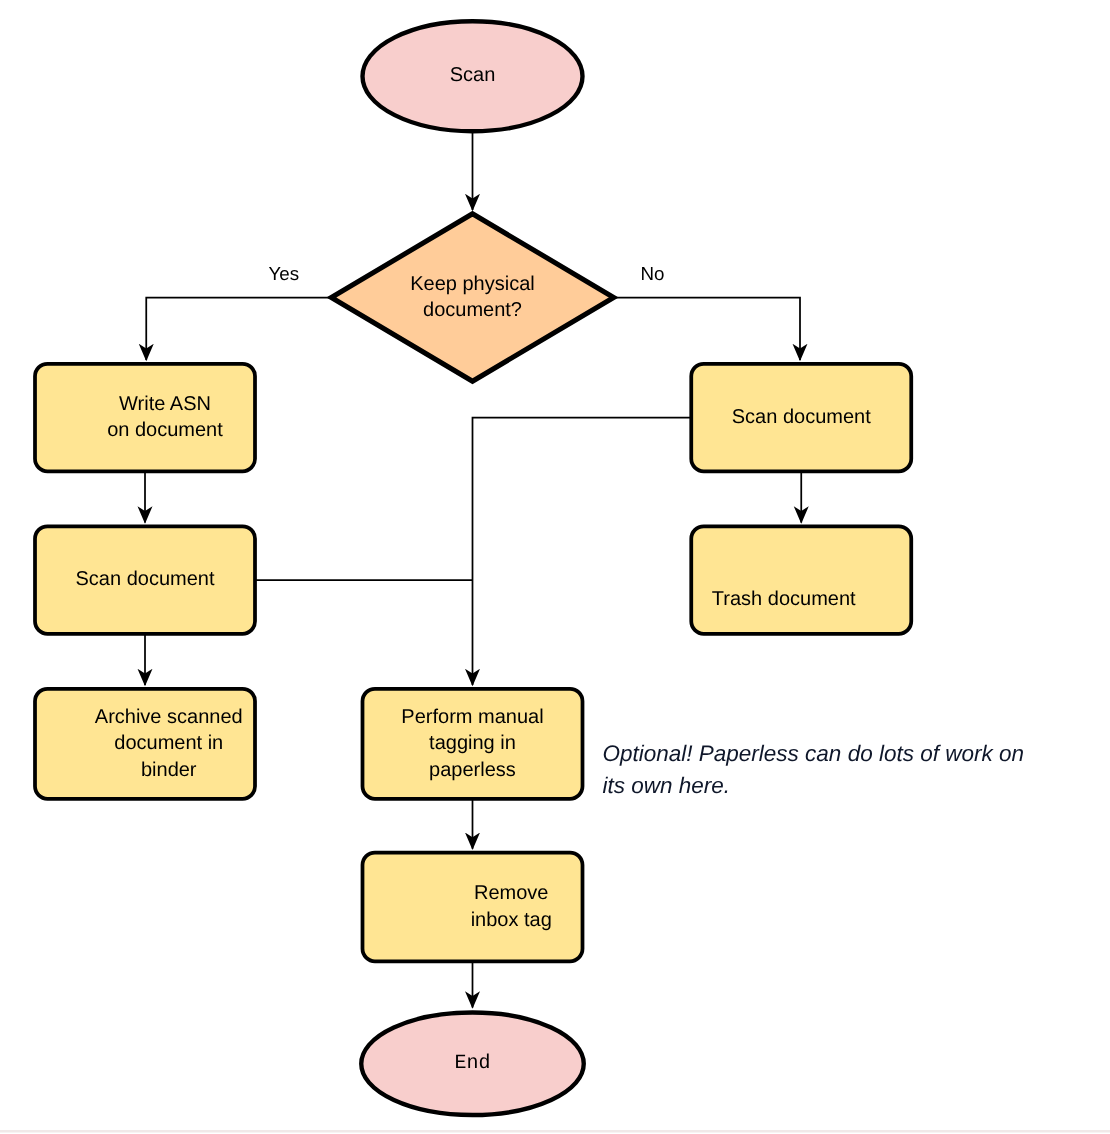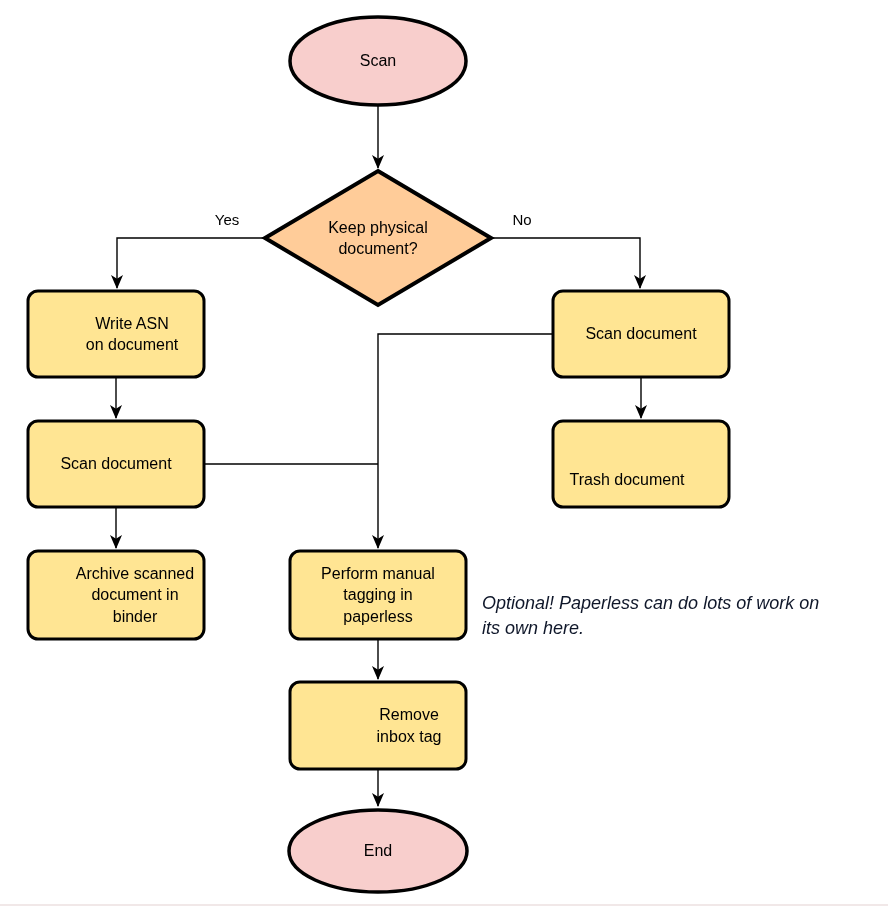--- a/index.html
+++ b/index.html
@@ -90,21 +90,21 @@
   <div class="node-label" style="left:28px;top:551px;width:176px;height:88px;margin-left:19px;">Archive scanned
 document in
 binder</div>
   <div class="node-label" style="left:553px;top:291px;width:176px;height:86px;">Scan document</div>
   <div class="node-label" style="left:553px;top:421px;width:148px;height:86px;margin-top:16px;">Trash document</div>
   <div class="node-label" style="left:290px;top:551px;width:176px;height:88px;">Perform manual
 tagging in
 paperless</div>
   <div class="node-label" style="left:290px;top:682px;width:176px;height:87px;margin-left:31px;">Remove
 inbox tag</div>
-  <div class="node-label" style="left:289px;top:810px;width:178px;height:82px;">End</div>
+  <div class="node-label" style="left:289px;top:810px;width:178px;height:82px;font-family:Liberation Mono, monospace;">End</div>
 
   <div class="edge-label" style="left:197px;top:207px;width:60px;height:24px;">Yes</div>
   <div class="edge-label" style="left:492px;top:207px;width:60px;height:24px;">No</div>
 
   <div class="annotation">Optional! Paperless can do lots of work on
 its own here.</div>
 
   <div class="bottom-divider"></div>
 </div>
 

